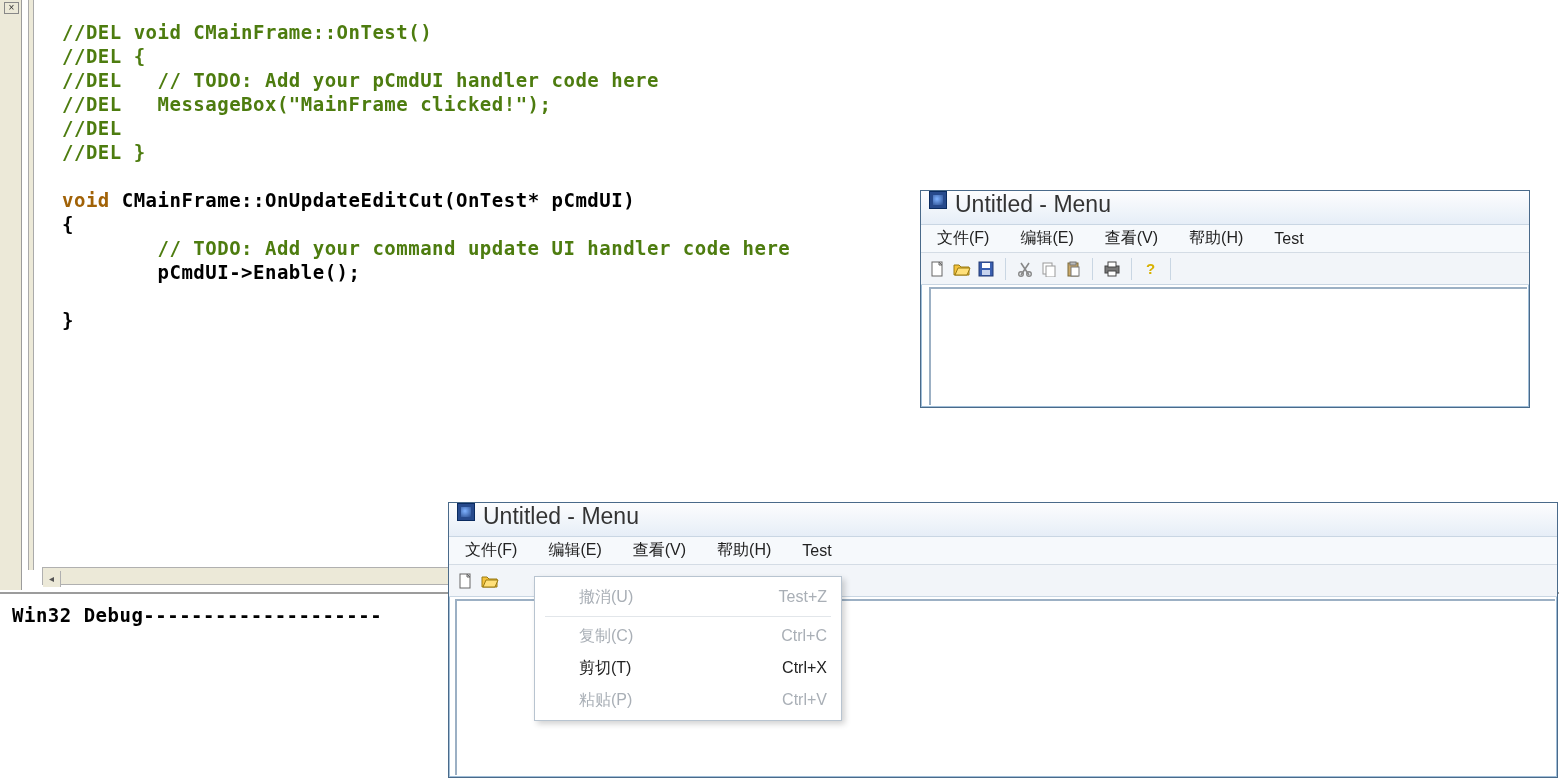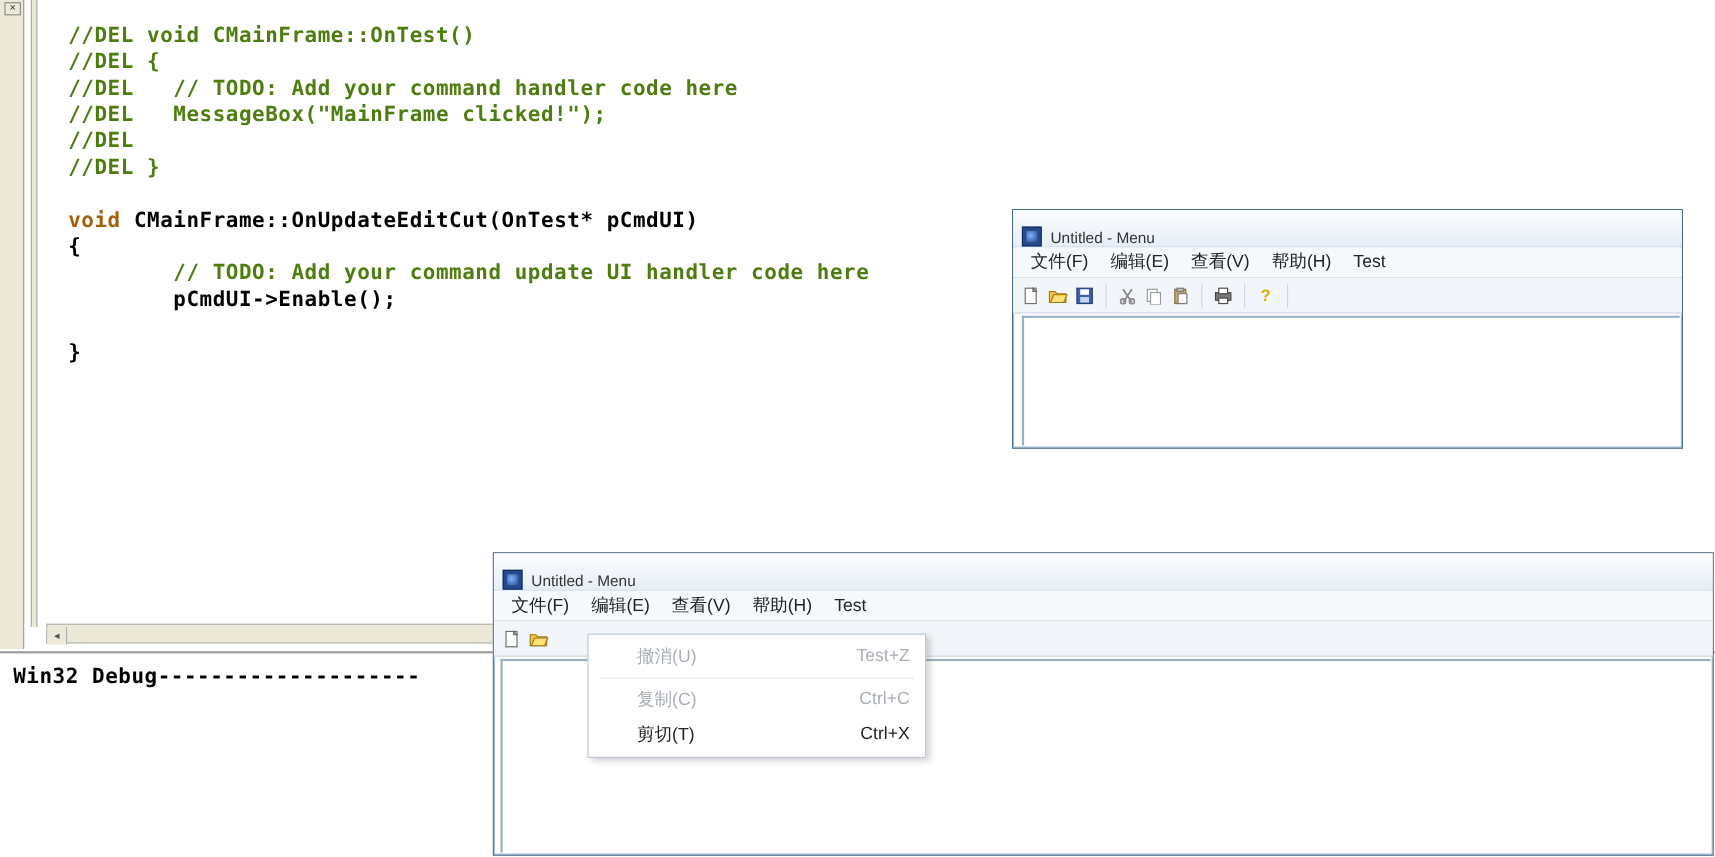--- a/index.html
+++ b/index.html
@@ -14,24 +14,24 @@
   .cmt{color:#4d7c0f}
   .kw{color:#a16207}
   .hsb{position:absolute;left:42px;top:567px;height:18px;width:870px;background:#ece9d8;border:1px solid #b0b0b0}
   .hsb .btn{width:18px;height:16px;display:inline-flex;align-items:center;justify-content:center;background:#ece9d8;border-right:1px solid #b0b0b0;font-size:10px;color:#555}
   .outline{position:absolute;left:0;top:592px;width:1559px;height:8px;border-top:2px solid #9c9c9c;background:#fff}
   .output{position:absolute;left:0;top:604px;width:450px;font-family:"Fixedsys",monospace;font-size:19px;font-weight:bold;letter-spacing:.5px;color:#000;padding-left:12px}
   
   .appwin{position:absolute;border:1px solid #4a6a8a;background:#fff;box-shadow:0 0 0 1px #a0bed8 inset}
   .appwin.small{left:920px;top:190px;width:610px;height:218px}
   .app-behind{position:absolute;left:922px;top:198px;font-family:"Fixedsys",monospace;font-size:19px;font-weight:bold;color:#000}
-  .title{height:34px;display:flex;align-items:flex-end;gap:8px;background:linear-gradient(#fdfdfe,#e6eef7);padding:0 8px;border-bottom:1px solid #c9d6e3;font-size:14px;color:#333}
+  .title{height:34px;display:flex;align-items:flex-start;gap:8px;background:linear-gradient(#fdfdfe,#e6eef7);padding:0 8px;border-bottom:1px solid #c9d6e3;font-size:23px;color:#333}
   .app-ico{width:18px;height:18px;background:#274a8c;border:1px solid #0a2b60;position:relative}
   .app-ico:after{content:"";position:absolute;inset:3px;background:radial-gradient(circle at 40% 40%,#7fb2ff,#274a8c)}
-  .menubar{height:28px;display:flex;align-items:center;gap:0;padding:0 6px;font-size:16px;color:#222;border-bottom:1px solid #d4dce5;background:#f6f9fc}
+  .menubar{height:28px;display:flex;align-items:center;gap:11px;padding:0 6px;font-size:16px;color:#222;border-bottom:1px solid #d4dce5;background:#f6f9fc}
   .menubar span{padding:3px 10px;cursor:default}
   .toolbar{height:32px;display:flex;align-items:center;gap:2px;padding:0 6px;border-bottom:1px solid #c9d6e3;background:#f2f5f9}
   .divider{width:1px;height:22px;background:#c9d6e3;margin:0 6px}
   .tool-ico{width:22px;height:22px;display:flex;align-items:center;justify-content:center;border:1px solid transparent;cursor:pointer}
   .appwin.small .client-small{position:absolute;left:8px;top:96px;right:2px;bottom:2px;border-left:2px solid #9cb0c4;border-top:2px solid #9cb0c4;background:#fff}
   
   .appwin.large{left:448px;top:502px;width:1110px;height:276px}
   .appwin.large .client-lg{position:absolute;left:6px;top:96px;right:2px;bottom:2px;border-left:2px solid #9cb0c4;border-top:2px solid #9cb0c4;background:#fff}
   
   .dropdown{position:absolute;left:534px;top:576px;width:308px;background:#fff;border:1px solid #b8c4d0;box-shadow:3px 3px 6px rgba(0,0,0,.18);padding:4px 0;font-size:16px}
@@ -46,21 +46,21 @@
 <body>
 
 <div class="ide-wrap">
   <div class="left-gutter">
     <div class="gutter-close">×</div>
   </div>
   <div class="gutter-bar"></div>
   <div class="code-area">
 <pre class="code"><span class="cmt">//DEL void CMainFrame::OnTest()</span>
 <span class="cmt">//DEL {</span>
-<span class="cmt">//DEL 	// TODO: Add your command handler code here</span>
+<span class="cmt">//DEL 	// TODO: Add your pCmdUI handler code here</span>
 <span class="cmt">//DEL 	MessageBox("MainFrame clicked!");</span>
 <span class="cmt">//DEL</span>
 <span class="cmt">//DEL }</span>
 
 <span class="kw">void</span><span> CMainFrame::OnUpdateEditCut(OnTest* pCmdUI)</span>
 <span>{</span>
 <span class="cmt">	// TODO: Add your command update UI handler code here</span>
 <span>	pCmdUI-&gt;Enable();</span>
 
 <span>}</span>
@@ -184,13 +184,17 @@
   </div>
   <div class="sep"></div>
   <div class="row disabled">
     <span>复制(C)</span>
     <span class="sc">Ctrl+C</span>
   </div>
   <div class="row">
     <span>剪切(T)</span>
     <span class="sc">Ctrl+X</span>
   </div>
+  <div class="row disabled">
+    <span>粘贴(P)</span>
+    <span class="sc">Ctrl+V</span>
+  </div>
 </div>
 
 </body></html>

